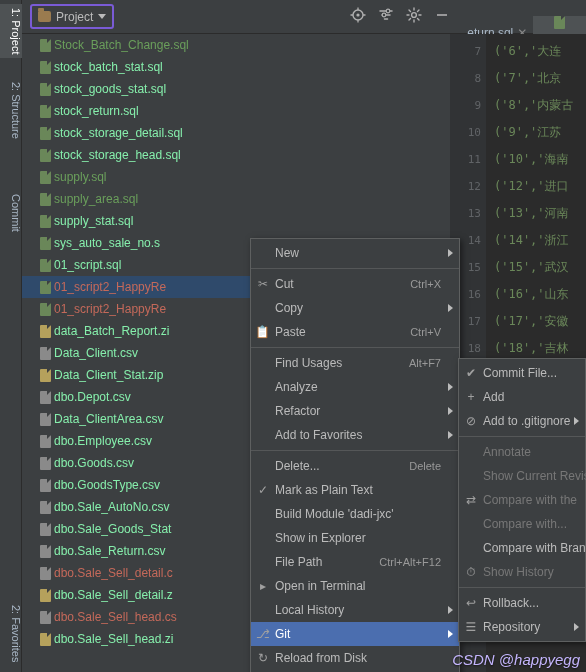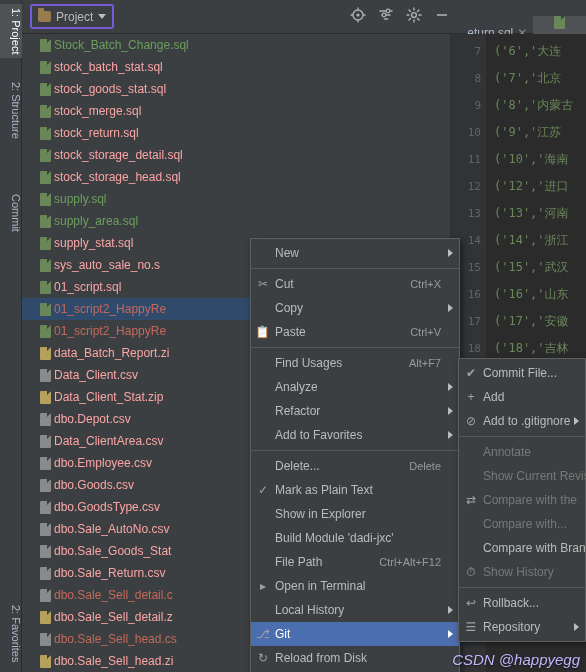--- a/index.html
+++ b/index.html
@@ -142,21 +142,21 @@
     content: "";
     position: absolute; right: 0; top: 0;
     border-left: 4px solid #3c3f41;
     border-bottom: 4px solid transparent;
   }
   .fic.sql { background: #6a8759; }
   .fic.csv { background: #8a8a8a; }
   .fic.zip { background: #b5a15c; }
   .nm.green { color: #6a9f5b; }
   .nm.red { color: #c4695a; }
-  .nm.plain { color: #fca5a5; }
+  .nm.plain { color: #86efac; }
 
   
   .editor {
     position: absolute;
     left: 450px; top: 34px; right: 0; bottom: 0;
     background: #2b2b2b;
     overflow: hidden;
   }
   .gutter {
     position: absolute;
@@ -301,24 +301,20 @@
         <span class="fic sql"></span>
         <span class="nm green">Stock_Batch_Change.sql</span>
       </div>
       <div class="row">
         <span class="fic sql"></span>
         <span class="nm plain">stock_batch_stat.sql</span>
       </div>
       <div class="row">
         <span class="fic sql"></span>
         <span class="nm plain">stock_goods_stat.sql</span>
-      </div>
-      <div class="row">
-        <span class="fic sql"></span>
-        <span class="nm plain">stock_merge.sql</span>
       </div>
       <div class="row">
         <span class="fic sql"></span>
         <span class="nm plain">stock_return.sql</span>
       </div>
       <div class="row">
         <span class="fic sql"></span>
         <span class="nm plain">stock_storage_detail.sql</span>
       </div>
       <div class="row">
@@ -496,24 +492,24 @@
       <div class="msep"></div>
       <div class="mi">
         <span class="lbl">Delete...</span>
         <span class="acc">Delete</span>
       </div>
       <div class="mi">
         <span class="mico">✓</span>
         <span class="lbl">Mark as Plain Text</span>
       </div>
       <div class="mi">
+        <span class="lbl">Build Module 'dadi-jxc'</span>
+      </div>
+      <div class="mi">
         <span class="lbl">Show in Explorer</span>
-      </div>
-      <div class="mi">
-        <span class="lbl">Build Module 'dadi-jxc'</span>
       </div>
       <div class="mi">
         <span class="lbl">File Path</span>
         <span class="acc">Ctrl+Alt+F12</span>
       </div>
       <div class="mi">
         <span class="mico">▸</span>
         <span class="lbl">Open in Terminal</span>
       </div>
       <div class="mi">

